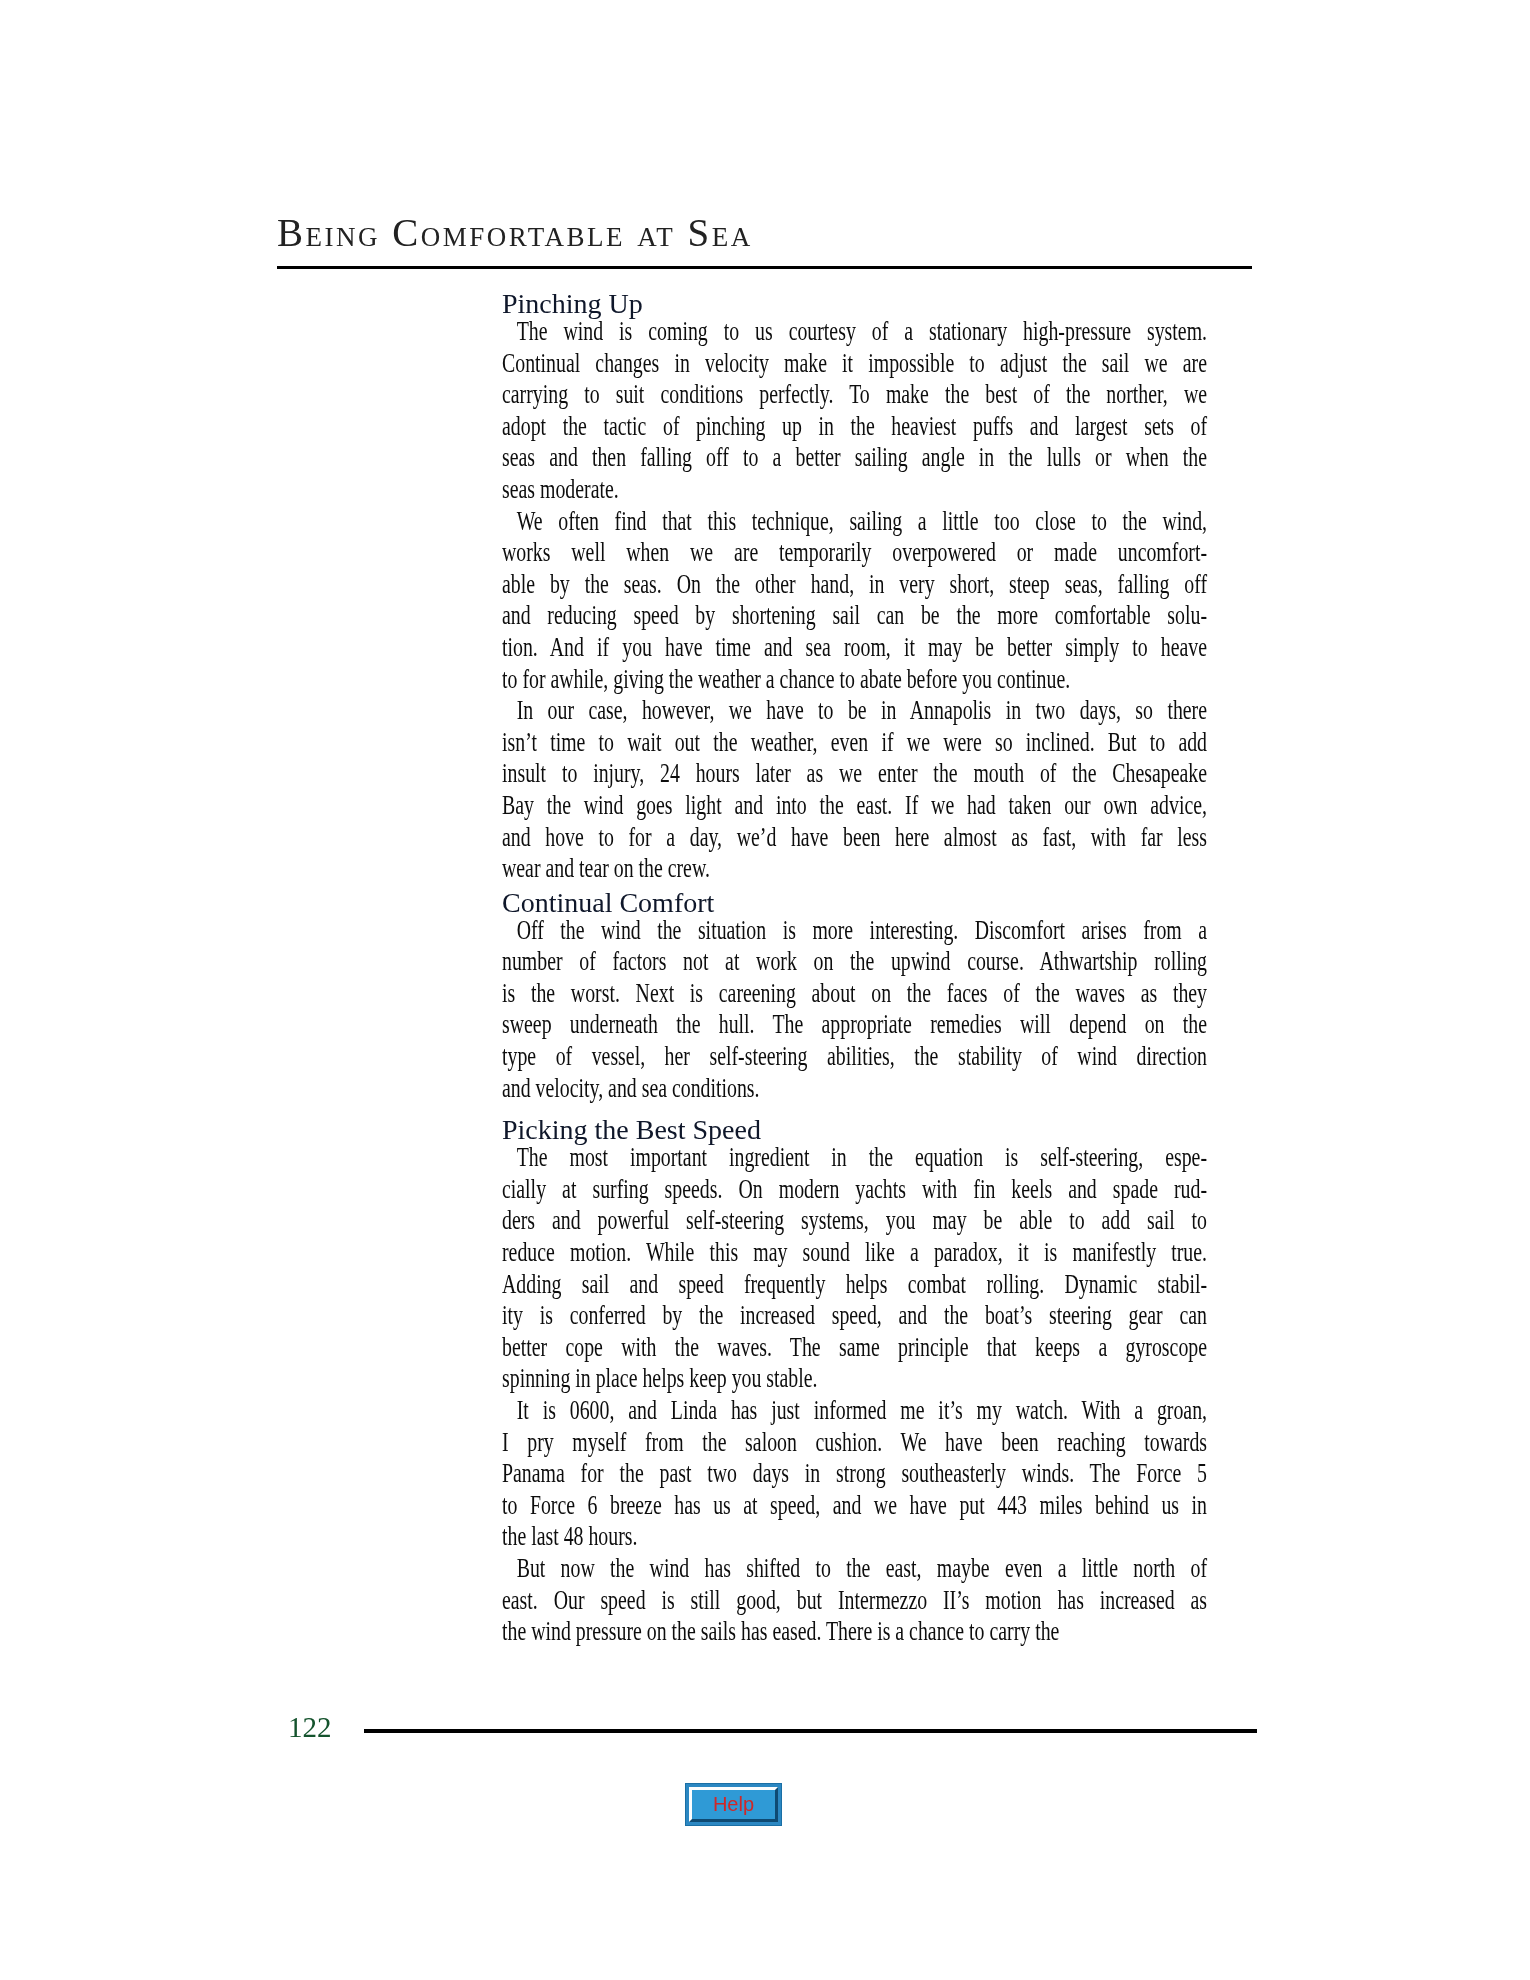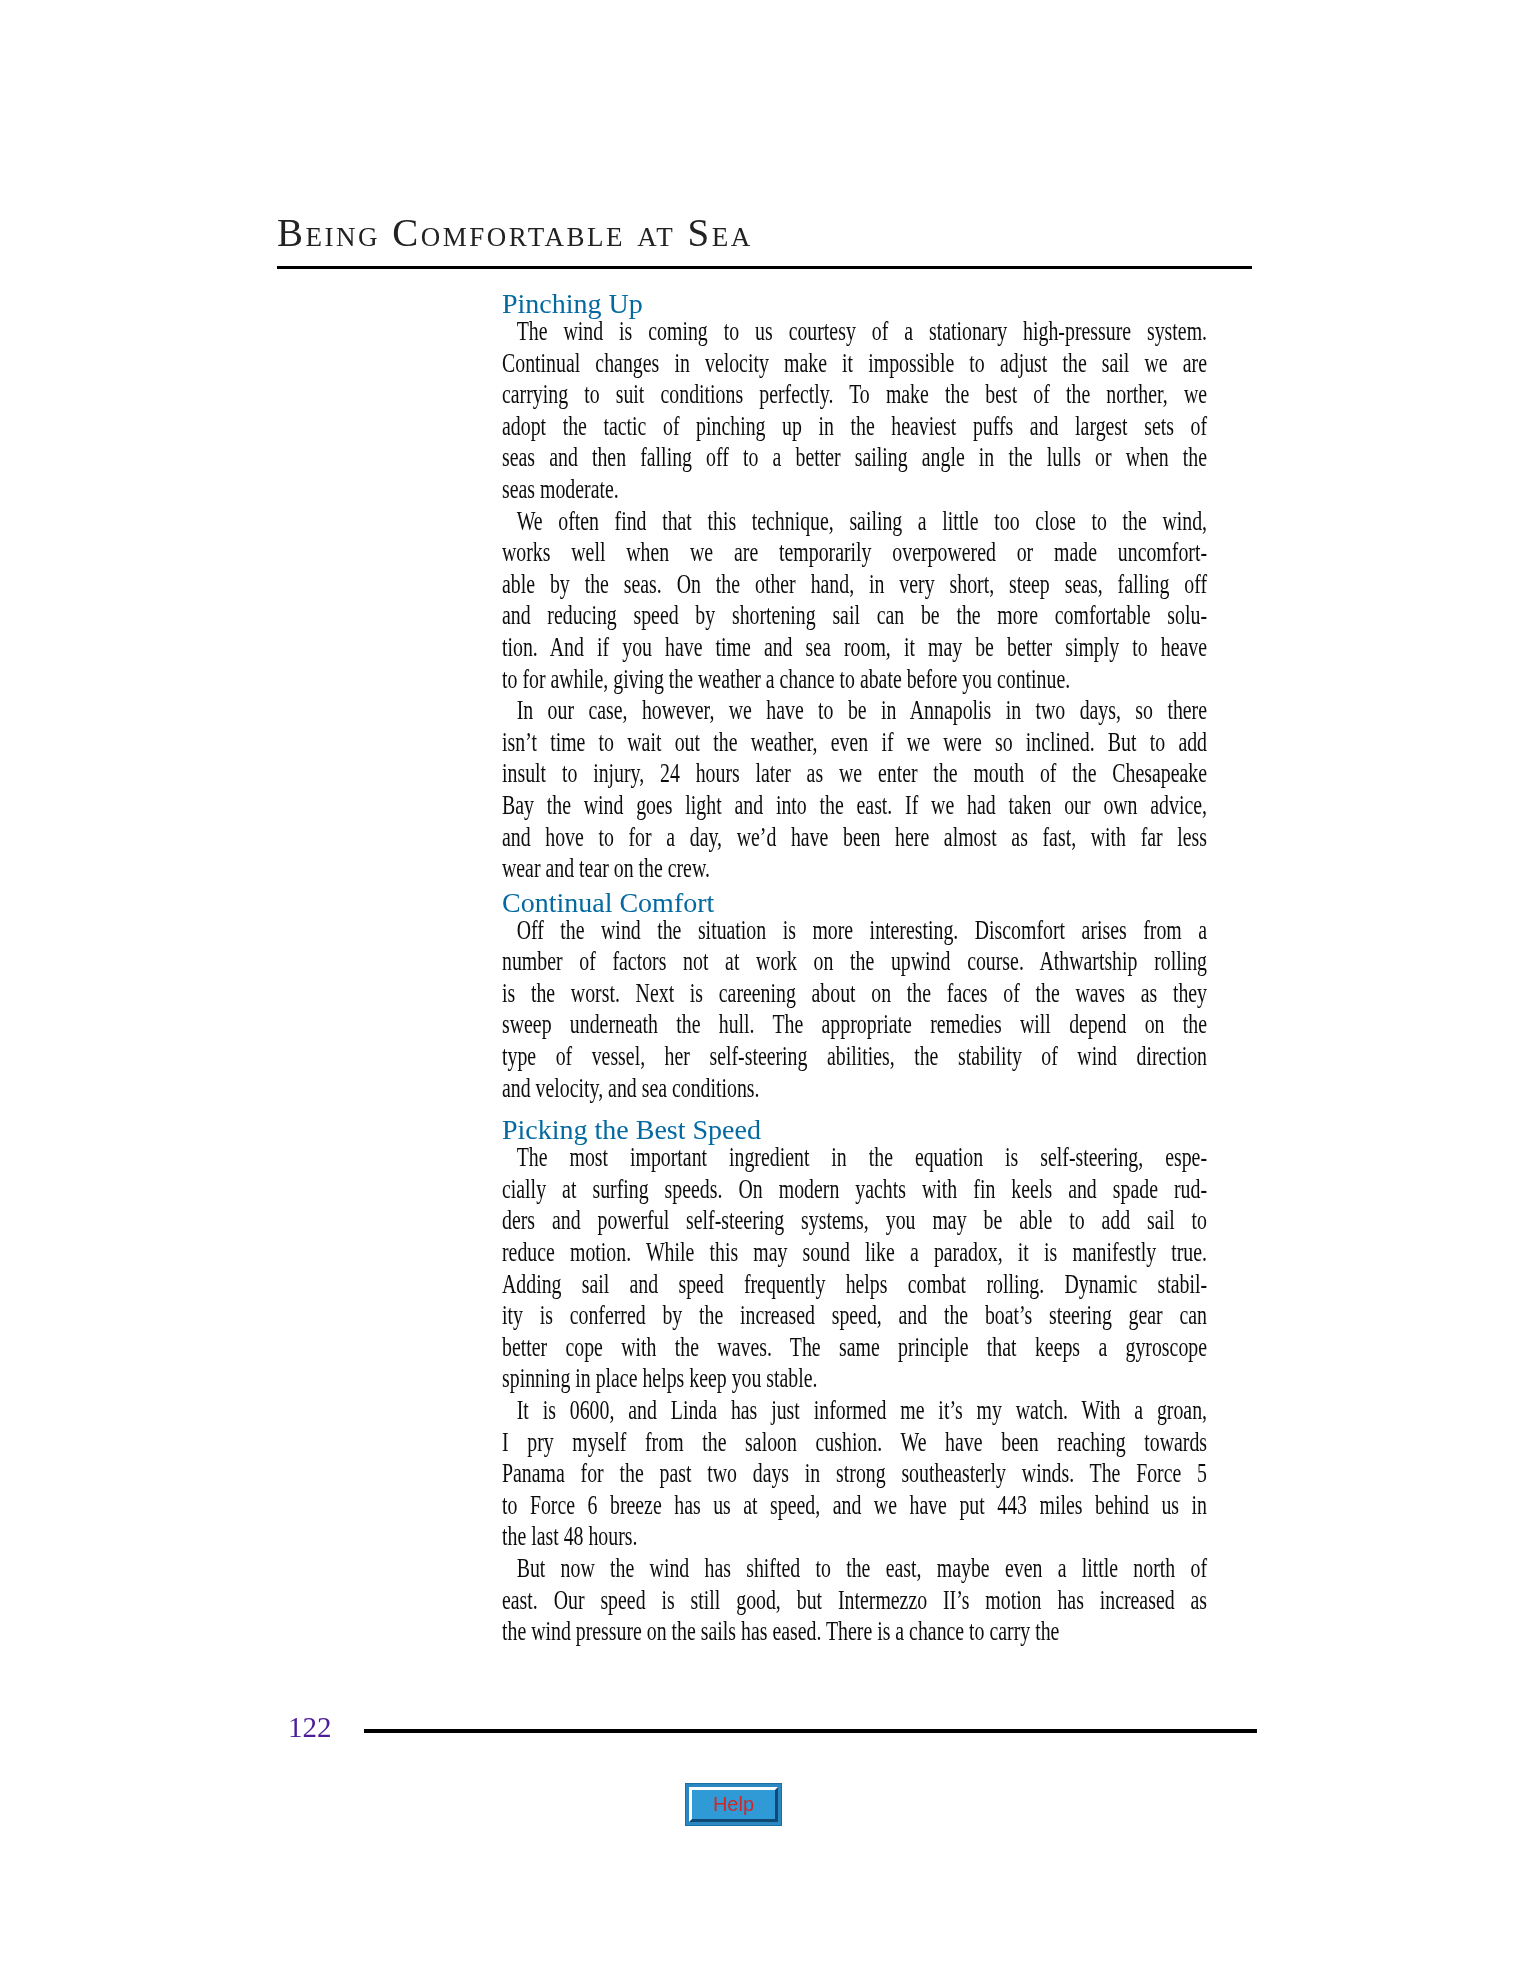--- a/index.html
+++ b/index.html
@@ -32,21 +32,21 @@
     background: #000000;
   }
   .content-column {
     position: absolute;
     left: 502px; top: 291px;
     width: 705px;
   }
   .section-heading {
     font-family: "Liberation Serif", serif;
     font-size: 28px; line-height: 25px;
-    color: #0369a1;
+    color: #0f172a;
     white-space: nowrap;
   }
   .section-heading.h2 { margin-top: 5px; }
   .section-heading.h3 { margin-top: 13px; }
   .section-heading.h4 { margin-top: 12px; }
   .body-line {
     width: 960px;
     height: 31.6px;
     font-family: "Liberation Serif", serif;
     font-size: 27px; line-height: 31.6px;
@@ -56,21 +56,21 @@
     transform: scaleX(0.7344);
     transform-origin: 0 0;
   }
   .body-line.first { text-indent: 20px; }
   .body-line.last { text-align-last: left; }
   .page-number {
     position: absolute;
     left: 288px; top: 1711px;
     font-family: "Liberation Serif", serif;
     font-size: 29px; line-height: 32px;
-    color: #4c1d95;
+    color: #14532d;
   }
   .bottom-rule {
     position: absolute;
     left: 364px; top: 1729px;
     width: 893px; height: 4px;
     background: #000000;
   }
   .help-button {
     position: absolute;
     left: 685px; top: 1783px;

